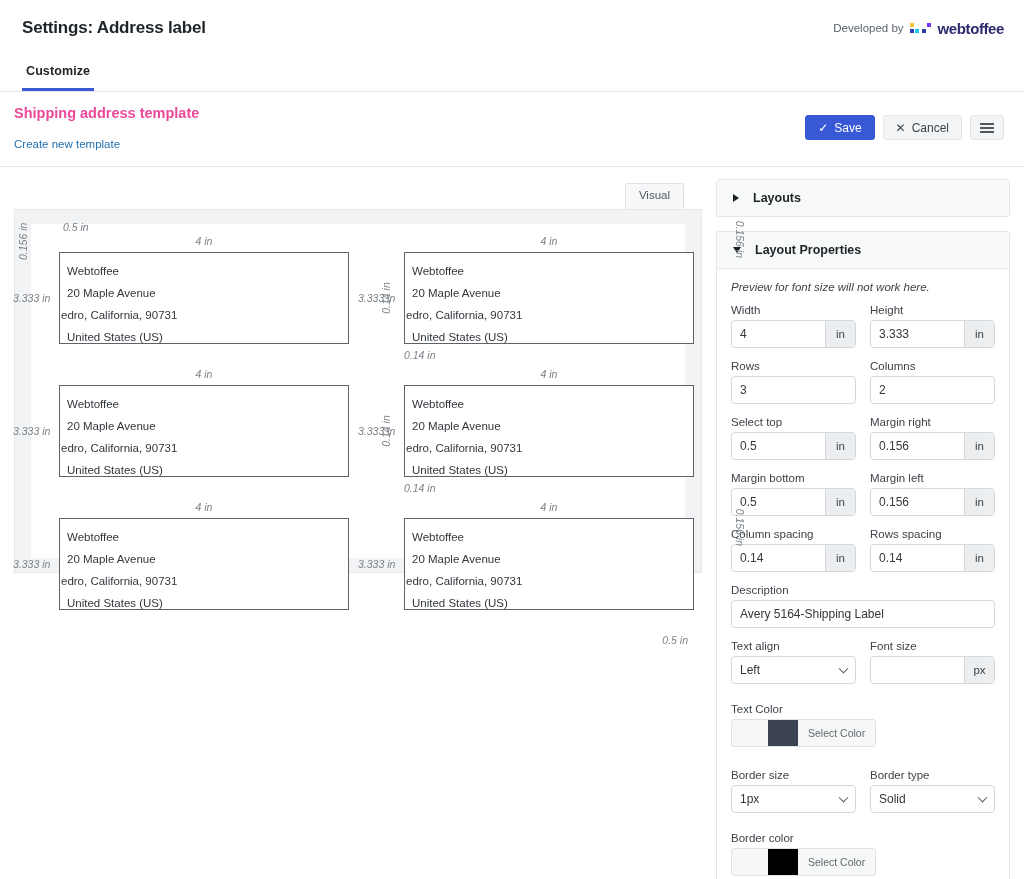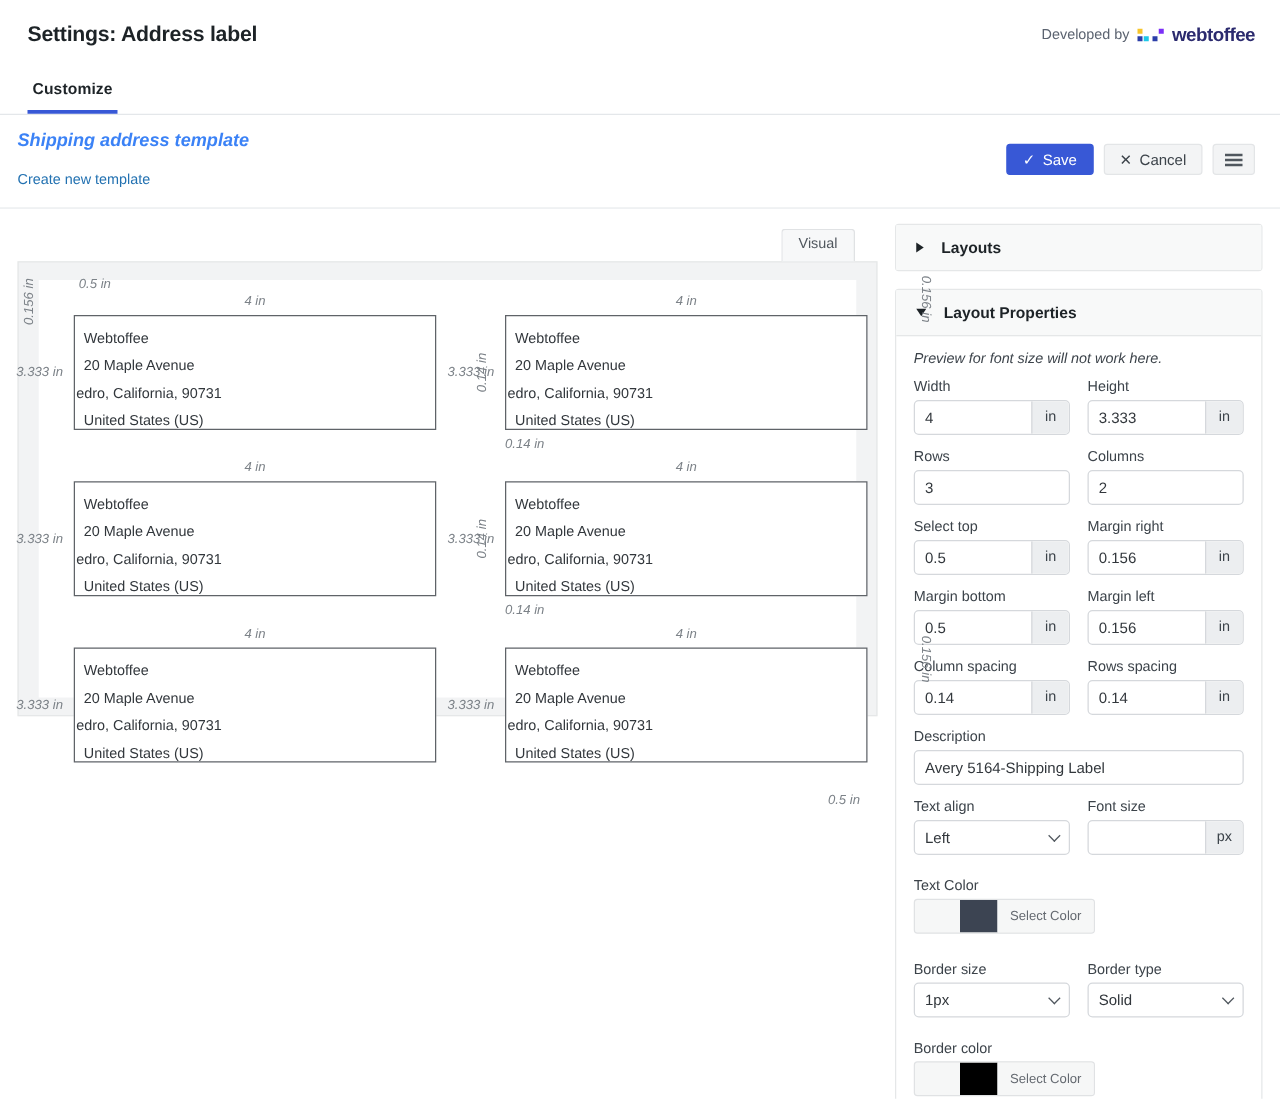--- a/index.html
+++ b/index.html
@@ -80,23 +80,22 @@
     display: flex;
     align-items: center;
     justify-content: space-between;
     padding: 12px 20px 14px 14px;
     border-bottom: 1px solid #e4e7ea;
     background: #fff;
   }
   .tmpl-title {
     font-size: 14.5px;
     font-weight: 700;
-    color: #3b82f6;
+    color: #ec4899;
     line-height: 1.35;
-    font-style: italic;
   }
   .tmpl-link {
     font-size: 11.5px;
     color: #2271b1;
     text-decoration: none;
     cursor: pointer;
     display: inline-block;
     margin-top: 14px;
   }
   .btn-row { display: flex; align-items: center; gap: 8px; }

